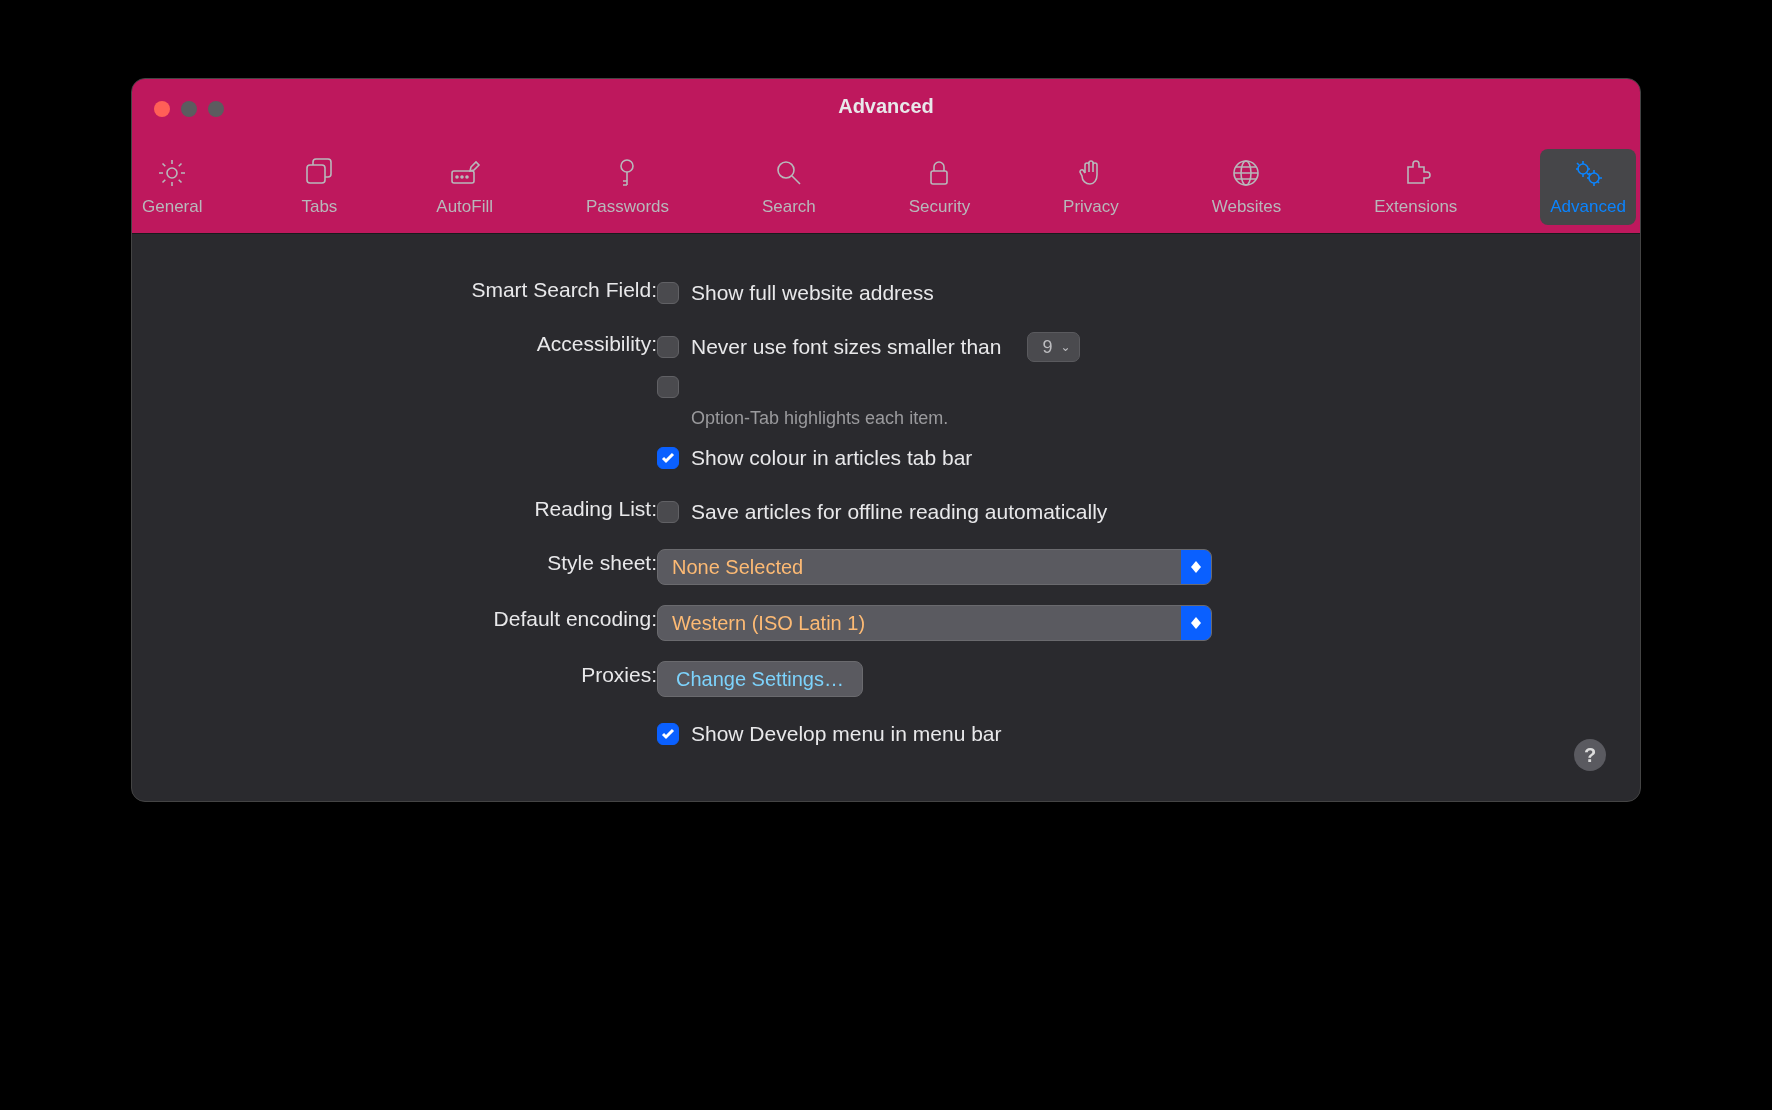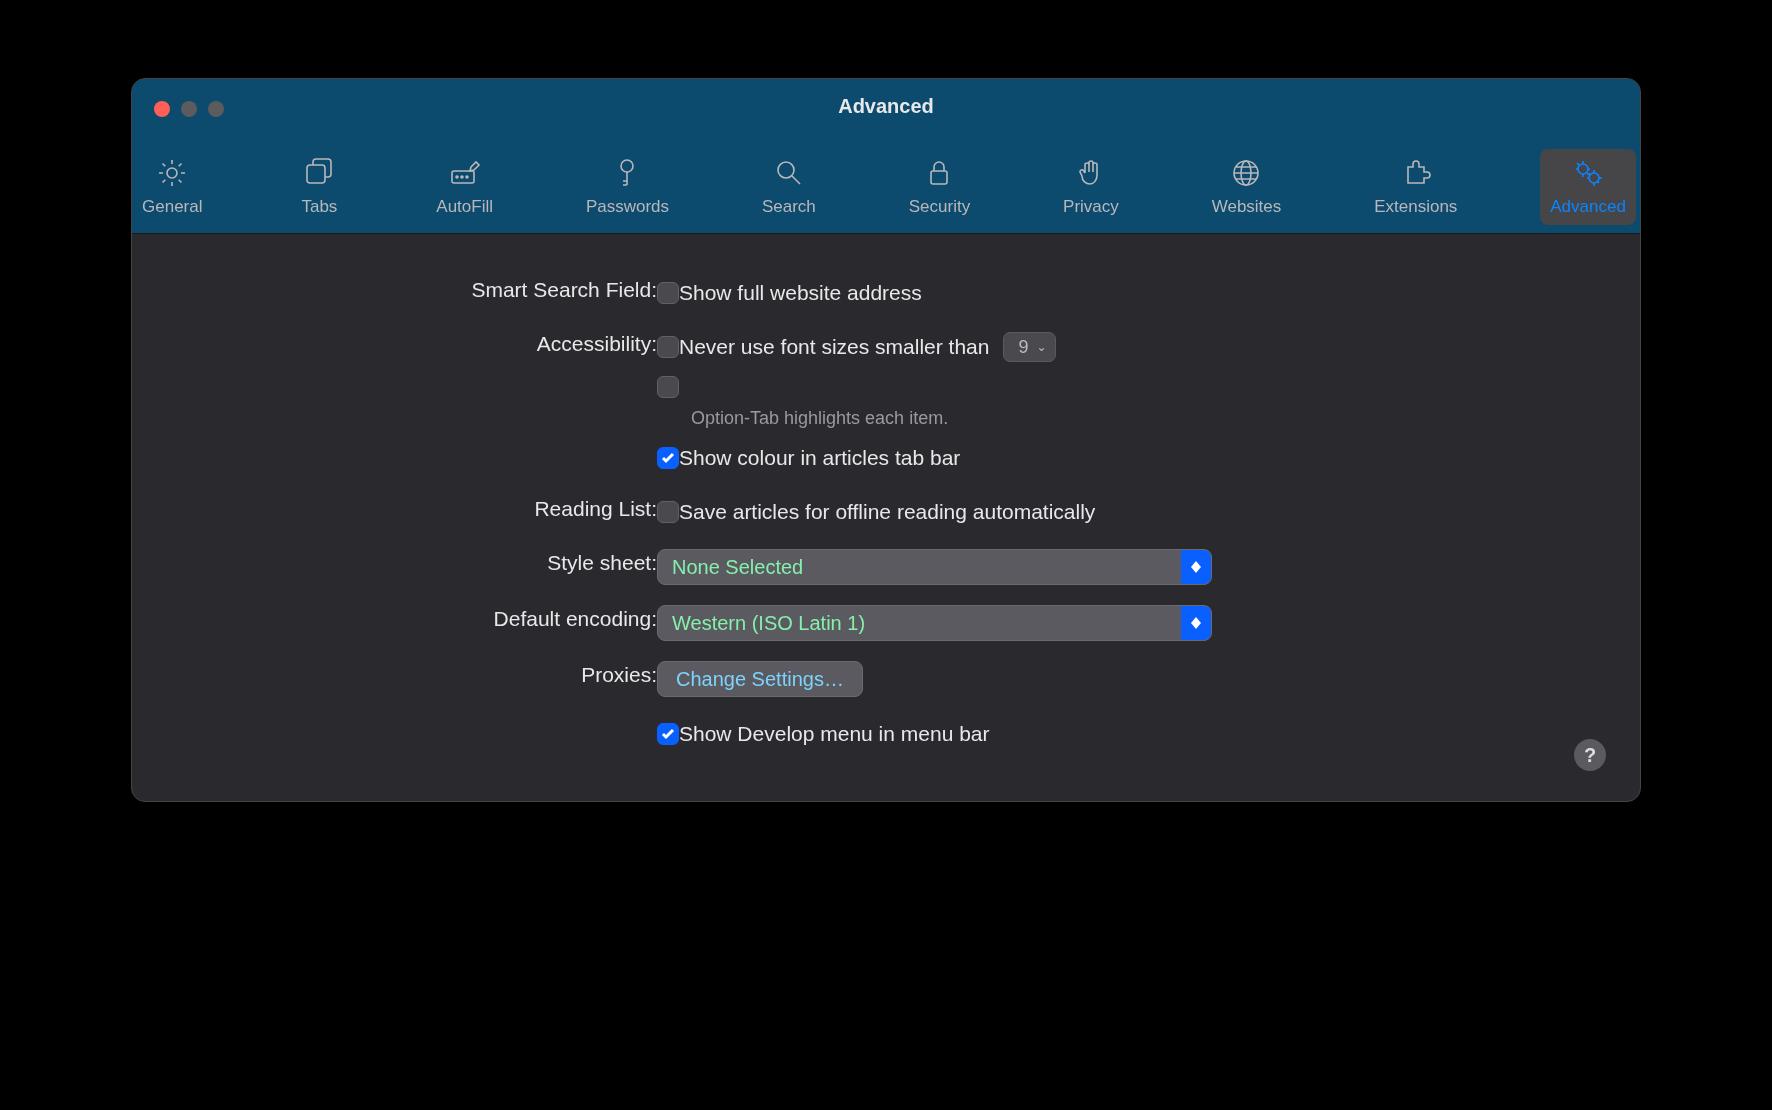--- a/index.html
+++ b/index.html
@@ -16,21 +16,21 @@
   .window {
     width: 1510px;
     background: #2a2a2e;
     border-radius: 14px;
     box-shadow: 0 30px 80px rgba(0,0,0,0.8);
     overflow: hidden;
     border: 1px solid #444;
   }
   .titlebar {
     height: 155px;
-    background: #0c4a6e;
+    background: #be185d;
     border-bottom: 1px solid #1a1a1c;
     position: relative;
   }
   .traffic-lights {
     position: absolute;
     top: 22px;
     left: 22px;
     display: flex;
     gap: 11px;
   }
@@ -95,20 +95,21 @@
   }
   .ctrl-col {
     flex: 1;
     display: flex;
     flex-direction: column;
     gap: 6px;
   }
   .check-line {
     display: flex;
     align-items: center;
+    gap: 12px;
     min-height: 34px;
   }
   .checkbox {
     width: 22px; height: 22px;
     border-radius: 6px;
     background: #4a4a4e;
     border: 1px solid #616165;
     display: flex; align-items: center; justify-content: center;
     flex-shrink: 0;
   }
@@ -141,21 +142,21 @@
 
   .popup {
     display: flex;
     align-items: center;
     justify-content: space-between;
     background: #5a5a60;
     border: 1px solid #6a6a6e;
     border-radius: 8px;
     height: 36px;
     width: 555px;
-    color: #86efac;
+    color: #fdba74;
     font-size: 20px;
   }
   .popup .txt { padding-left: 14px; }
   .popup .cap {
     width: 30px;
     height: 100%;
     background: #0a60ff;
     border-radius: 0 7px 7px 0;
     display: flex; flex-direction: column;
     align-items: center; justify-content: center;

